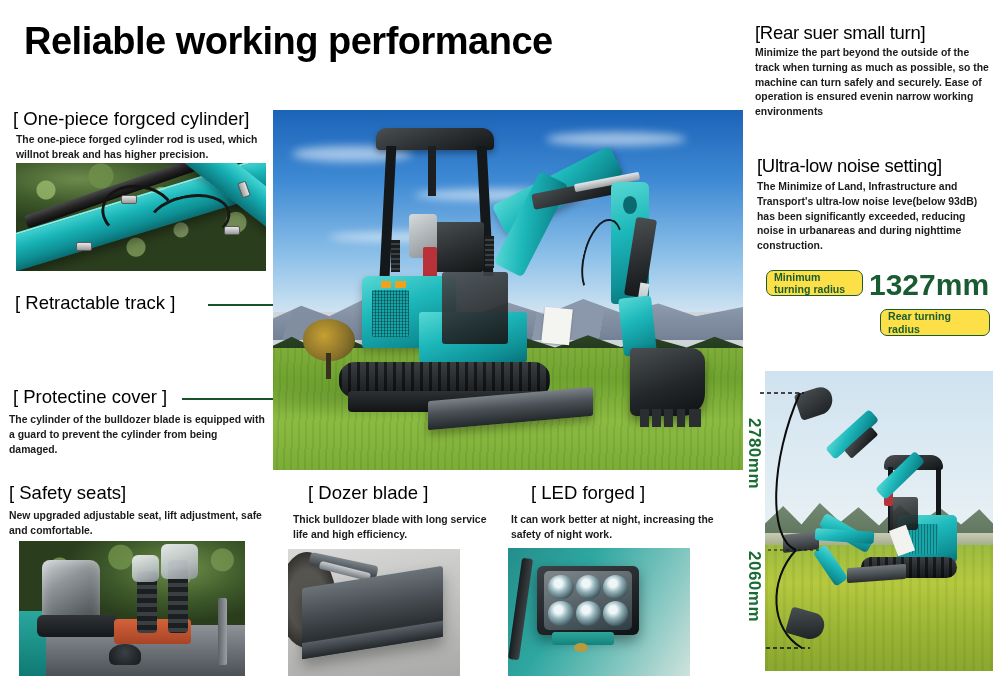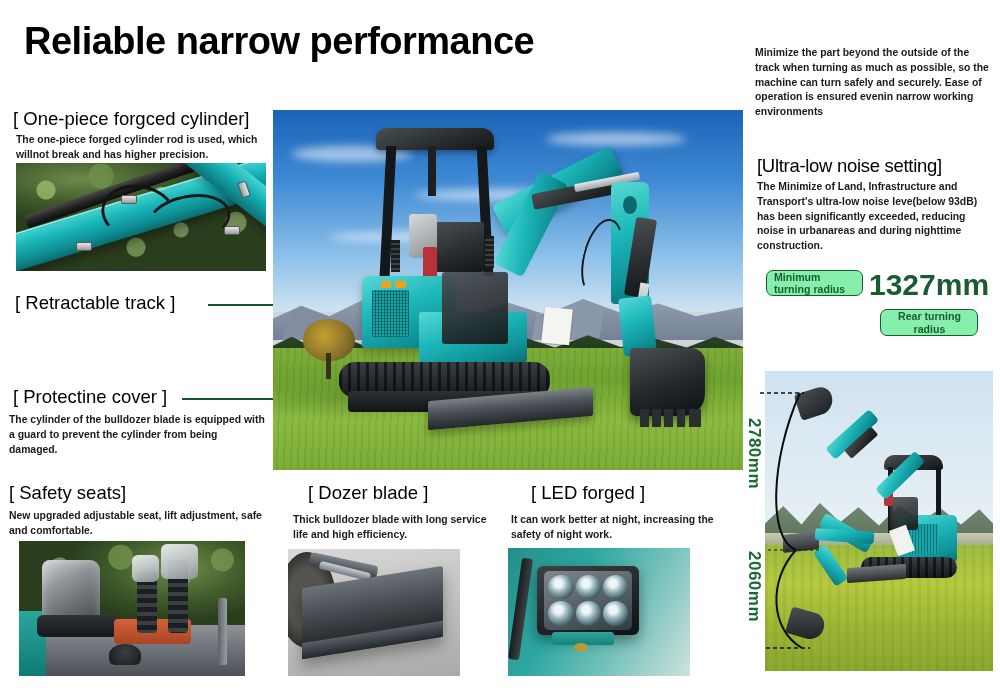--- a/index.html
+++ b/index.html
@@ -285,21 +285,21 @@
   }
   .ph-led .post {
     position:absolute; left:4%; top:8%; width:6%; height:80%;
     background: linear-gradient(90deg,#1a1d1f,#3c4246);
     border-radius: 3px; transform: rotate(8deg);
   }
 
   
   .badge {
     position:absolute;
-    background: #86efac;
+    background: #fde047;
     border: 1.6px solid #1a5c32;
     border-radius: 7px;
     color: #1a5c32;
     font-size: 10.6px;
     font-weight: 700;
     line-height: 1.18;
     padding: 3px 6px 3px 7px;
     display:flex; align-items:center;
   }
   .green-num {
@@ -326,21 +326,21 @@
   .conn.h { height: 1.6px; }
   .conn.v { width: 1.6px; }
 
   .arc-svg { position:absolute; pointer-events:none; }
 </style>
 </head>
 <body>
 
 <div id="page">
 
-  <div class="abs main-title" style="left:24px; top:22px;">Reliable narrow performance</div>
+  <div class="abs main-title" style="left:24px; top:22px;">Reliable working performance</div>
 
   <div class="abs sec-title" style="left:13px; top:109px;">[ One-piece forgced cylinder]</div>
   <div class="abs body-text" style="left:16px; top:133px; width:252px;">The one-piece forged cylinder rod is used, which willnot break and has higher precision.</div>
 
   <div class="photo ph-cyl" style="left:16px; top:163px; width:250px; height:108px;">
     <div class="inner">
       <div class="sky"></div>
       <div class="foliage"></div>
       <div class="cyl-rod"></div>
       <div class="boom"></div>
@@ -426,31 +426,32 @@
       <div class="exc" style="left:57.5%; top:55%; width:6%; height:10%; background:#f4f4f0; transform:rotate(6deg); box-shadow:0 1px 2px rgba(0,0,0,.3);"></div>
 
       <div class="exc" style="left:14%; top:70%; width:45%; height:10%; background:linear-gradient(180deg,#3a3f42,#17191b); border-radius:16px;"></div>
       <div class="exc" style="left:14%; top:70%; width:45%; height:10%; background-image:repeating-linear-gradient(90deg, rgba(0,0,0,.55) 0 3px, transparent 3px 9px); border-radius:16px;"></div>
       <div class="exc" style="left:16%; top:78%; width:41%; height:6%; background:linear-gradient(180deg,#2d3134,#121416); border-radius:4px;"></div>
 
       <div class="exc" style="left:33%; top:79%; width:35%; height:8%; background:linear-gradient(180deg,#7b8287 0%,#4a5055 45%,#23282b 100%); transform:skewY(-5deg); border-radius:2px; box-shadow:0 5px 9px rgba(0,0,0,.3);"></div>
     </div>
   </div>
 
+  <div class="abs sec-title tight" style="left:755px; top:23px;">[Rear suer small turn]</div>
   <div class="abs body-text thin" style="left:755px; top:46px; width:238px;">Minimize the part beyond the outside of the track when turning as much as possible, so the machine can turn safely and securely. Ease of operation is ensured evenin narrow working environments</div>
 
   <div class="abs sec-title tight" style="left:757px; top:156px;">[Ultra-low noise setting]</div>
   <div class="abs body-text thin" style="left:757px; top:180px; width:238px;">The Minimize of Land, Infrastructure and Transport's ultra-low noise leve(below 93dB) has been significantly exceeded, reducing noise in urbanareas and during nighttime construction.</div>
 
   <div class="badge" style="left:766px; top:270px; width:97px; height:26px;">
     <span>Minimum turning radius</span>
   </div>
   <div class="green-num" style="left:869px; top:270px;">1327mm</div>
 
-  <div class="badge" style="left:880px; top:309px; width:98px; height:27px; justify-content:center; text-align:center;">
+  <div class="badge" style="left:880px; top:309px; width:110px; height:27px; justify-content:center; text-align:left;">
     <span>Rear turning radius</span>
   </div>
 
   <div class="photo ph-br" style="left:765px; top:371px; width:228px; height:300px;">
     <div class="inner">
       <div class="sky"></div>
       <div class="hills"></div>
       <div class="midrow"></div>
       <div class="grass"></div>
 

